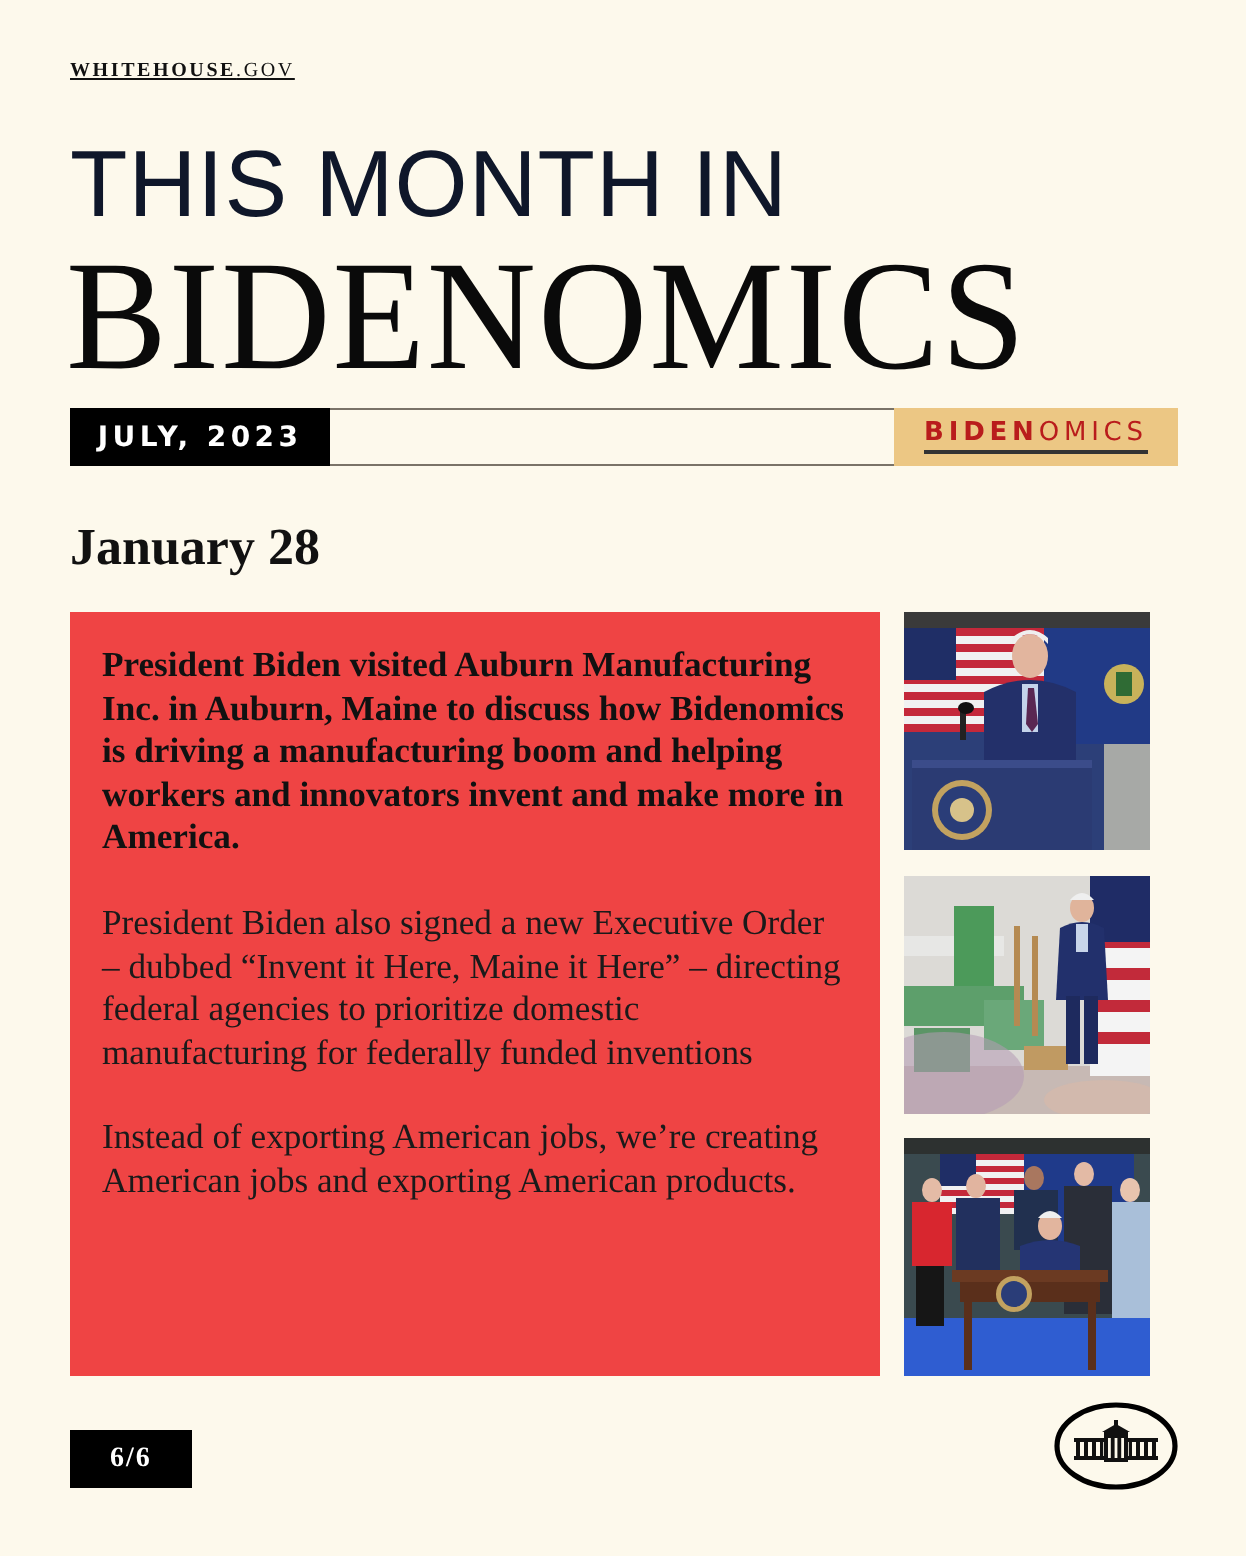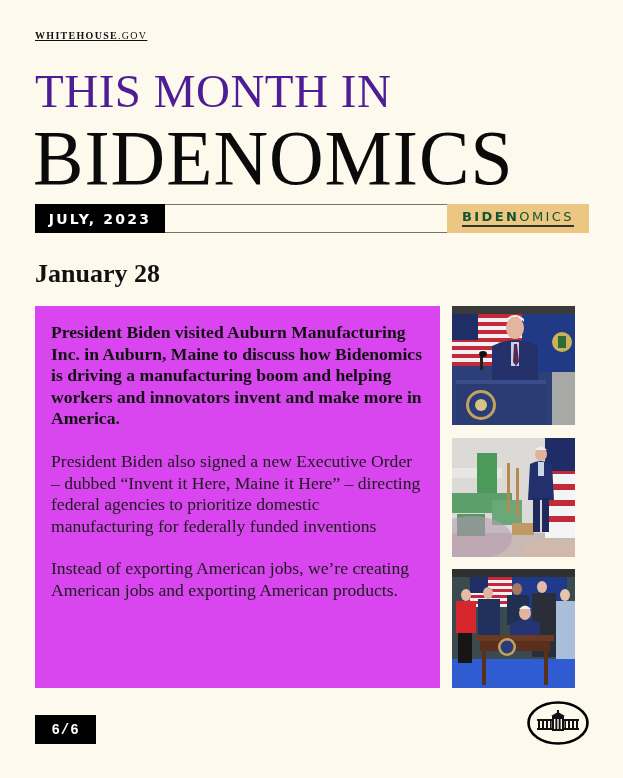--- a/index.html
+++ b/index.html
@@ -14,23 +14,23 @@
   .site {
     position: absolute; left: 35px; top: 30px;
     font-family: "Liberation Serif", serif;
     font-weight: 700; font-size: 10px; letter-spacing: 1.3px;
     color: #111;
     text-decoration: underline;
   }
   .site .light { font-weight: 400; }
   .title1 {
     position: absolute; left: 35px; top: 68px;
-    font-family: Liberation Serif, serif;
+    font-family: Liberation Sans, sans-serif;
     font-size: 47px; line-height: 1; letter-spacing: 0.5px;
-    color: #4c1d95; white-space: nowrap;
+    color: #0f172a; white-space: nowrap;
   }
   .title2 {
     position: absolute; left: 33px; top: 119px;
     font-family: "Liberation Serif", serif;
     font-size: 78px; line-height: 1; letter-spacing: 1px;
     color: #0a0a0a; white-space: nowrap;
     transform: scaleX(0.97); transform-origin: left top;
   }
   .bar {
     position: absolute; left: 35px; top: 204px; width: 554px; height: 29px;
@@ -41,53 +41,53 @@
     background: #000; color: #fff;
     font-family: "DejaVu Sans", sans-serif; font-weight: 700;
     font-size: 14px; letter-spacing: 2.2px;
     display: flex; align-items: center; justify-content: center;
   }
   .brand-tag {
     position: absolute; right: 0; top: -1px; height: 29px; width: 142px;
     background: #ecc784;
     display: flex; align-items: center; justify-content: center;
     font-family: "DejaVu Sans", sans-serif; font-size: 13px; letter-spacing: 2.4px;
-    color: #14532d;
+    color: #b91c1c;
     text-align: right;
   }
   .brand-tag .inner {
     border-bottom: 2px solid #333; padding-bottom: 1px; line-height: 14px;
     display: flex;
   }
   .brand-tag .b1 { font-weight: 700; }
   .brand-tag .b2 { font-weight: 400; }
   .day {
     position: absolute; left: 35px; top: 259px;
     font-family: "Liberation Serif", serif; font-weight: 700;
     font-size: 26px; color: #111;
   }
   .textbox {
     position: absolute; left: 35px; top: 306px; width: 405px; height: 382px;
-    background: #d946ef;
+    background: #ef4444;
     padding: 16px 16px 0 16px;
   }
   .textbox p {
     font-family: "Liberation Serif", serif;
     font-size: 17.6px; line-height: 21.6px; color: #1a1a1a;
   }
   .textbox p.lead { font-weight: 700; color: #111; }
   .textbox p + p { margin-top: 21px; }
   .photo {
     position: absolute; left: 452px; width: 123px; height: 119px; overflow: hidden;
   }
   .photo svg { display: block; width: 100%; height: 100%; }
   .page-tag {
     position: absolute; left: 35px; top: 715px; width: 61px; height: 29px;
     background: #000; color: #fff;
-    font-family: Liberation Mono, monospace; font-weight: 700; font-size: 14px;
+    font-family: Liberation Serif, serif; font-weight: 700; font-size: 14px;
     letter-spacing: 1px;
     display: flex; align-items: center; justify-content: center;
   }
   .wh-logo {
     position: absolute; left: 526px; top: 700px; width: 64px; height: 46px;
   }
 </style>
 </head>
 <body>
 

